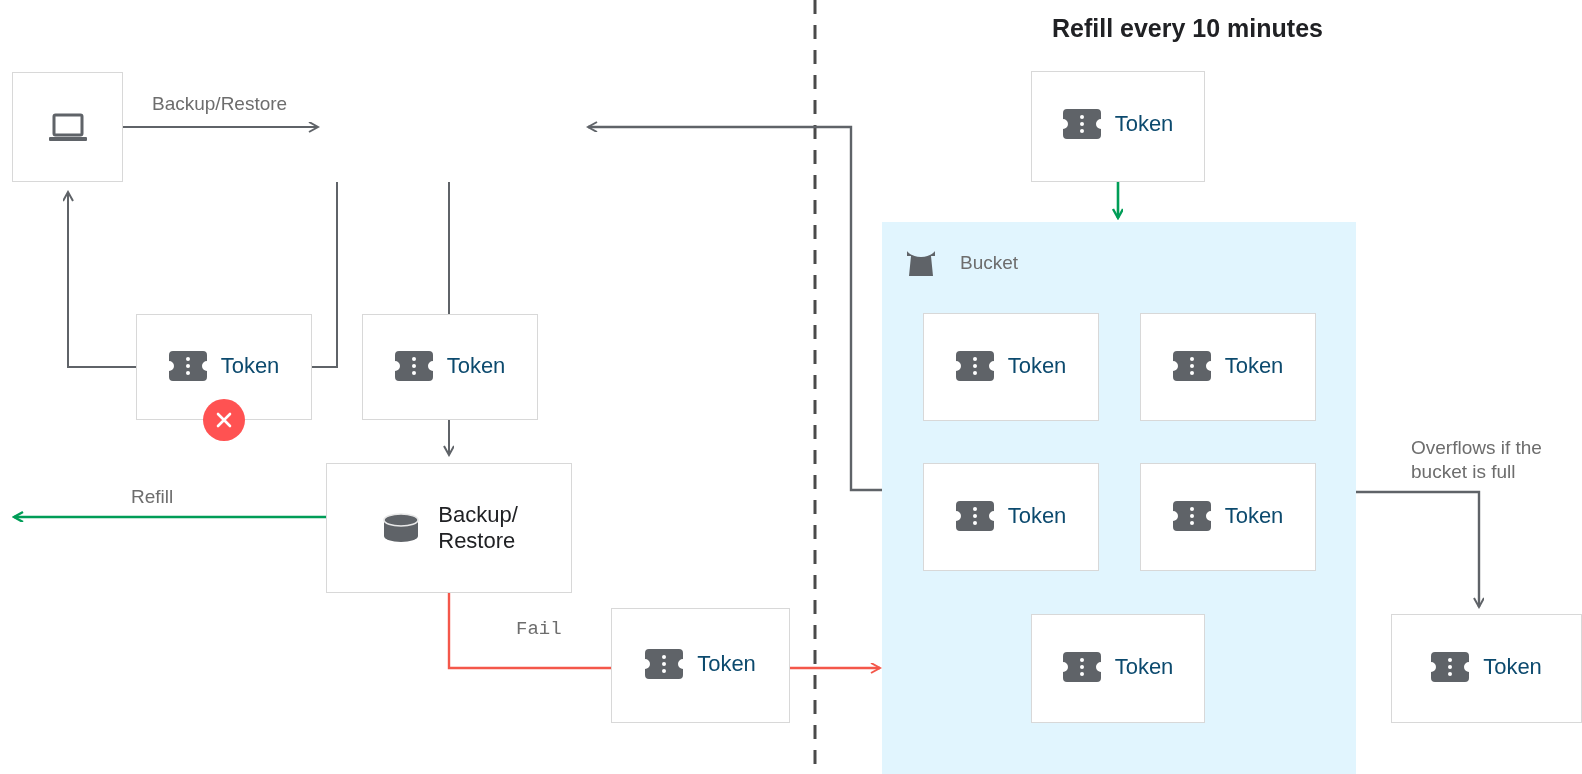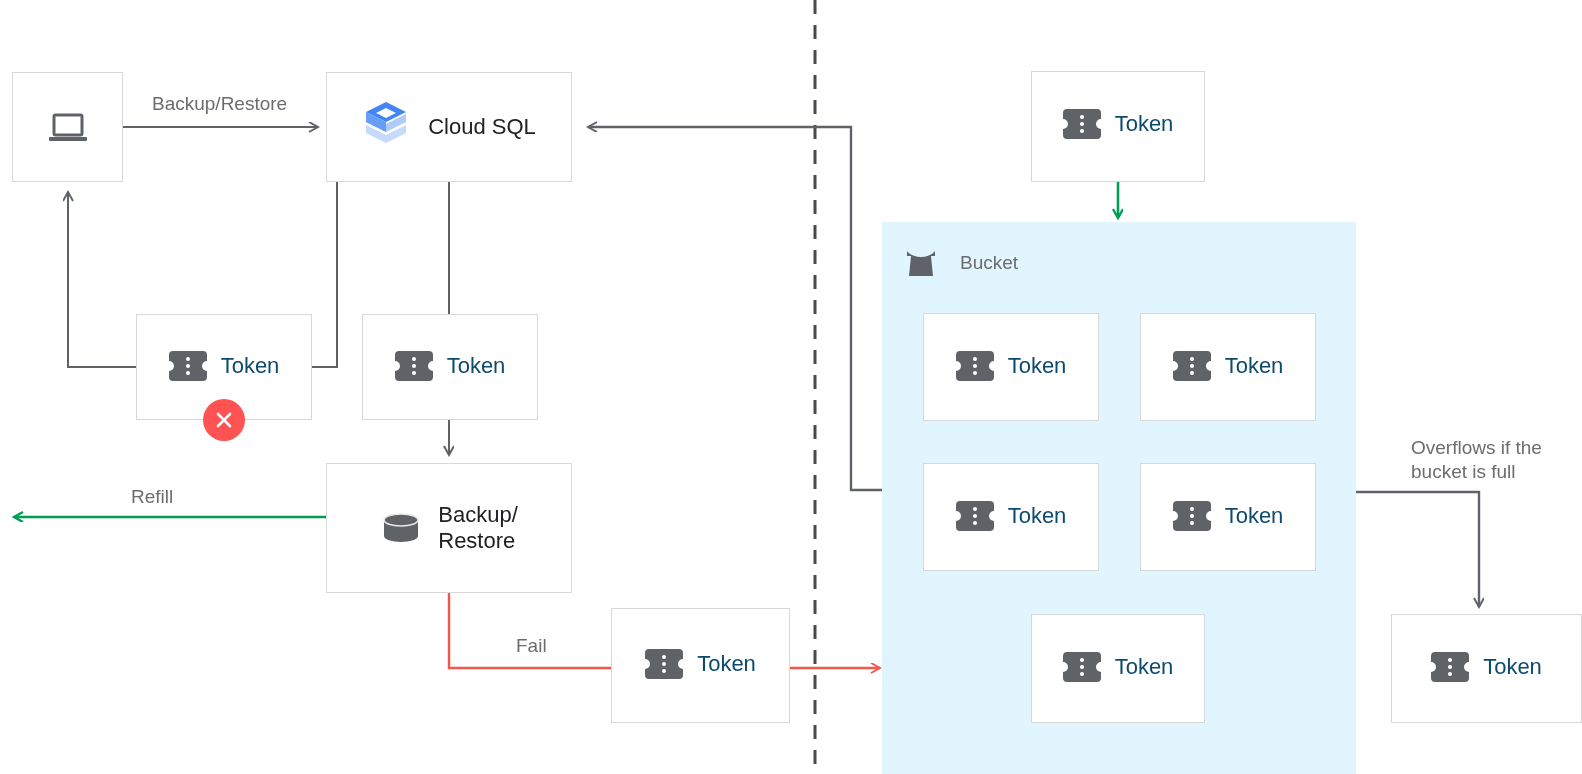--- a/index.html
+++ b/index.html
@@ -149,46 +149,33 @@
 
   <div class="bucket-header" style="left:904px; top:248px;">
     <span class="icon-slot">
       <svg width="34" height="30" viewBox="0 0 34 30">
         <path d="M3,3 C3,3 7,9 17,9 C27,9 31,3 31,3 L31,8 L27,8 L29,28 L5,28 L7,8 L3,8 Z" fill="#5f6368"></path>
       </svg>
     </span>
     <span class="bucket-title">Bucket</span>
   </div>
 
+  <div id="refill-title" style="left:1052px; top:14px;">Refill every 10 minutes</div>
 
   <div class="node" style="left:12px; top:72px; width:111px; height:110px;">
     <div class="node-inner" style="top:0; bottom:0;">
       <span class="icon-slot">
         <svg width="44" height="36" viewBox="0 0 44 36">
           <rect x="8" y="6" width="28" height="20" rx="1.5" fill="none" stroke="#5f6368" stroke-width="3"></rect>
           <rect x="3" y="28" width="38" height="4" rx="1" fill="#5f6368"></rect>
         </svg>
       </span>
     </div>
   </div>
 
-  <div class="node" style="left:326px; top:72px; width:246px; height:110px;">
-    <div class="node-inner" style="top:0; bottom:0;">
-      <span class="icon-slot" style="margin-right:18px;">
-        <svg width="48" height="54" viewBox="0 0 48 54">
-          <polygon points="24,2 44,12 24,22 4,12" fill="#4285f4"></polygon>
-          <polygon points="24,8 34,13 24,18 14,13" fill="#ffffff"></polygon>
-          <polygon points="4,14 24,24 44,14 44,22 24,32 4,22" fill="#aecbfa"></polygon>
-          <polygon points="4,25 24,35 44,25 44,33 24,43 4,33" fill="#c6dafc"></polygon>
-          <polygon points="4,12 4,22 24,32 24,22" fill="#669df6"></polygon>
-        </svg>
-      </span>
-      <span class="node-label">Cloud SQL</span>
-    </div>
-  </div>
 
   <div class="node token-box" style="left:136px; top:314px; width:176px; height:106px;">
     <div class="node-inner" style="top:36px;">
       <span class="icon-slot token-icon-slot">
         <svg width="38" height="30" viewBox="0 0 38 30">
           <path d="M4,0 H34 A4,4 0 0 1 38,4 V10 A5,5 0 0 0 38,20 V26 A4,4 0 0 1 34,30 H4 A4,4 0 0 1 0,26 V20 A5,5 0 0 0 0,10 V4 A4,4 0 0 1 4,0 Z" fill="#5f6368"></path>
           <circle cx="19" cy="8" r="2" fill="#ffffff"></circle>
           <circle cx="19" cy="15" r="2" fill="#ffffff"></circle>
           <circle cx="19" cy="22" r="2" fill="#ffffff"></circle>
         </svg>
@@ -340,18 +327,18 @@
         </svg>
       </span>
       <span class="node-label">Token</span>
     </div>
   </div>
 
   <div class="free-text" style="left:152px; top:92px;">Backup/Restore</div>
 
   <div class="free-text" style="left:131px; top:485px;">Refill</div>
 
-  <div class="free-text" style="left:516px; top:634px;">Fail</div>
+  <div class="free-text" style="left:516px; top:618px;font-family:Liberation Mono, monospace;">Fail</div>
 
   <div class="free-text" style="left:1411px; top:436px; width:180px;">Overflows if the
 bucket is full</div>
 
 </div>
 
 </body></html>

